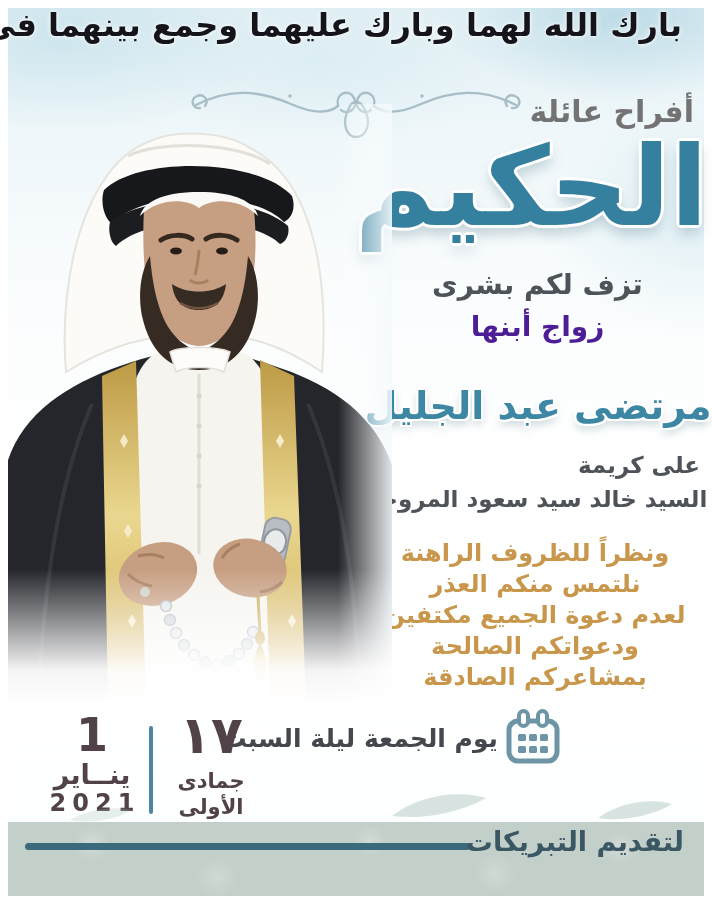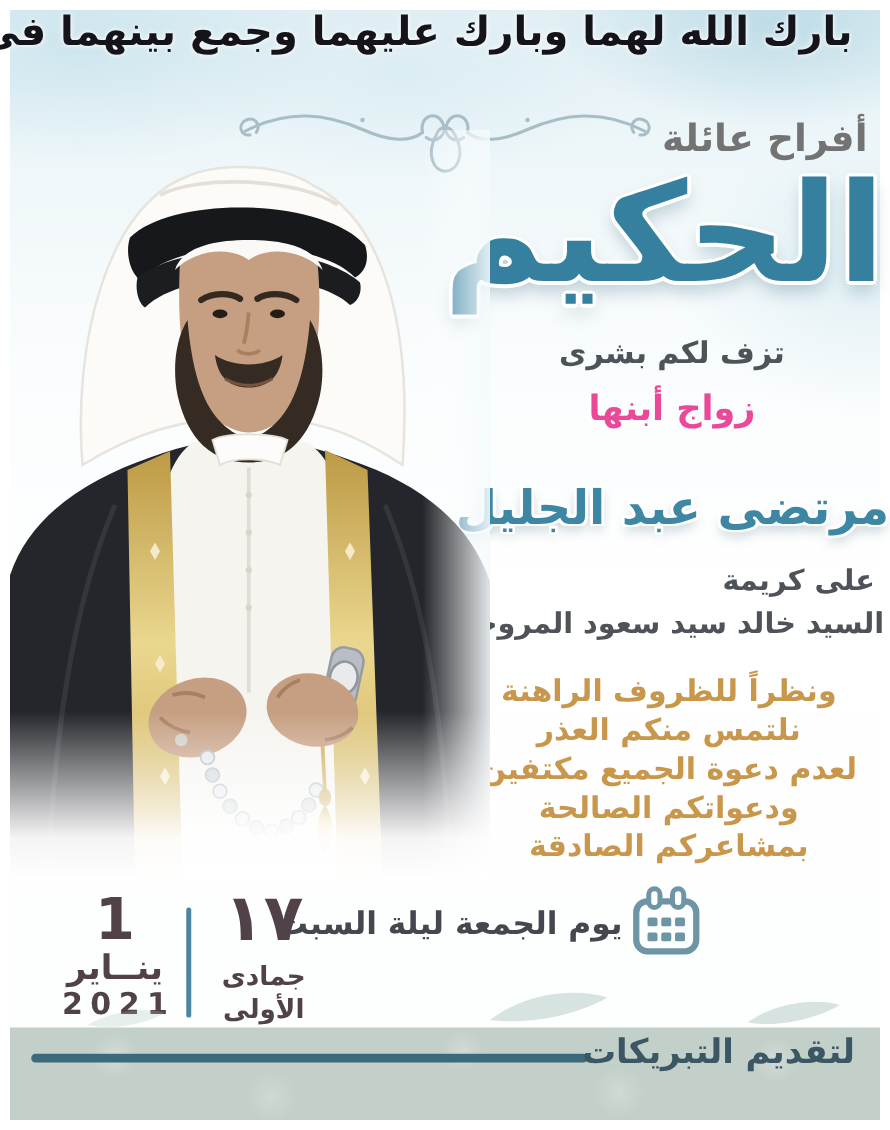--- a/index.html
+++ b/index.html
@@ -29,23 +29,23 @@
     top:94px; right:18px; font-size:30px; font-weight:bold; color:#737373;
   }
   .family-name{
     top:112px; right:4px; width:336px; text-align:right;
     font-size:110px; line-height:150px; font-weight:bold; color:#35809f;
     text-shadow:-3px 0 #fff,3px 0 #fff,0 -3px #fff,0 3px #fff,
                 -2px -2px #fff,2px 2px #fff,-2px 2px #fff,2px -2px #fff,
                 0 8px 14px rgba(40,90,110,.28);
   }
   .bushra1{ top:268px; right:12px; width:325px; text-align:center;
-    font-size:24px; font-weight:bold; color:#4d5358;}
+    font-size:28px; font-weight:bold; color:#4d5358;}
   .bushra2{ top:310px; right:12px; width:325px; text-align:center;
-    font-size:28px; font-weight:bold; color:#ec4899;}
+    font-size:28px; font-weight:bold; color:#4c1d95;}
   .groom{
     top:384px; right:0; width:348px; text-align:center;
     font-size:38px; font-weight:bold; color:#3d87a4;
     text-shadow:-2px 0 #fff,2px 0 #fff,0 -2px #fff,0 2px #fff,
                 -2px -2px #fff,2px 2px #fff,-2px 2px #fff,2px -2px #fff,
                 0 5px 9px rgba(40,90,110,.3);
   }
   .karima{ top:452px; right:12px; width:325px; text-align:right;
     font-size:23px; font-weight:bold; color:#4d5358;}
   .father{ top:486px; right:0; width:356px; text-align:center;

